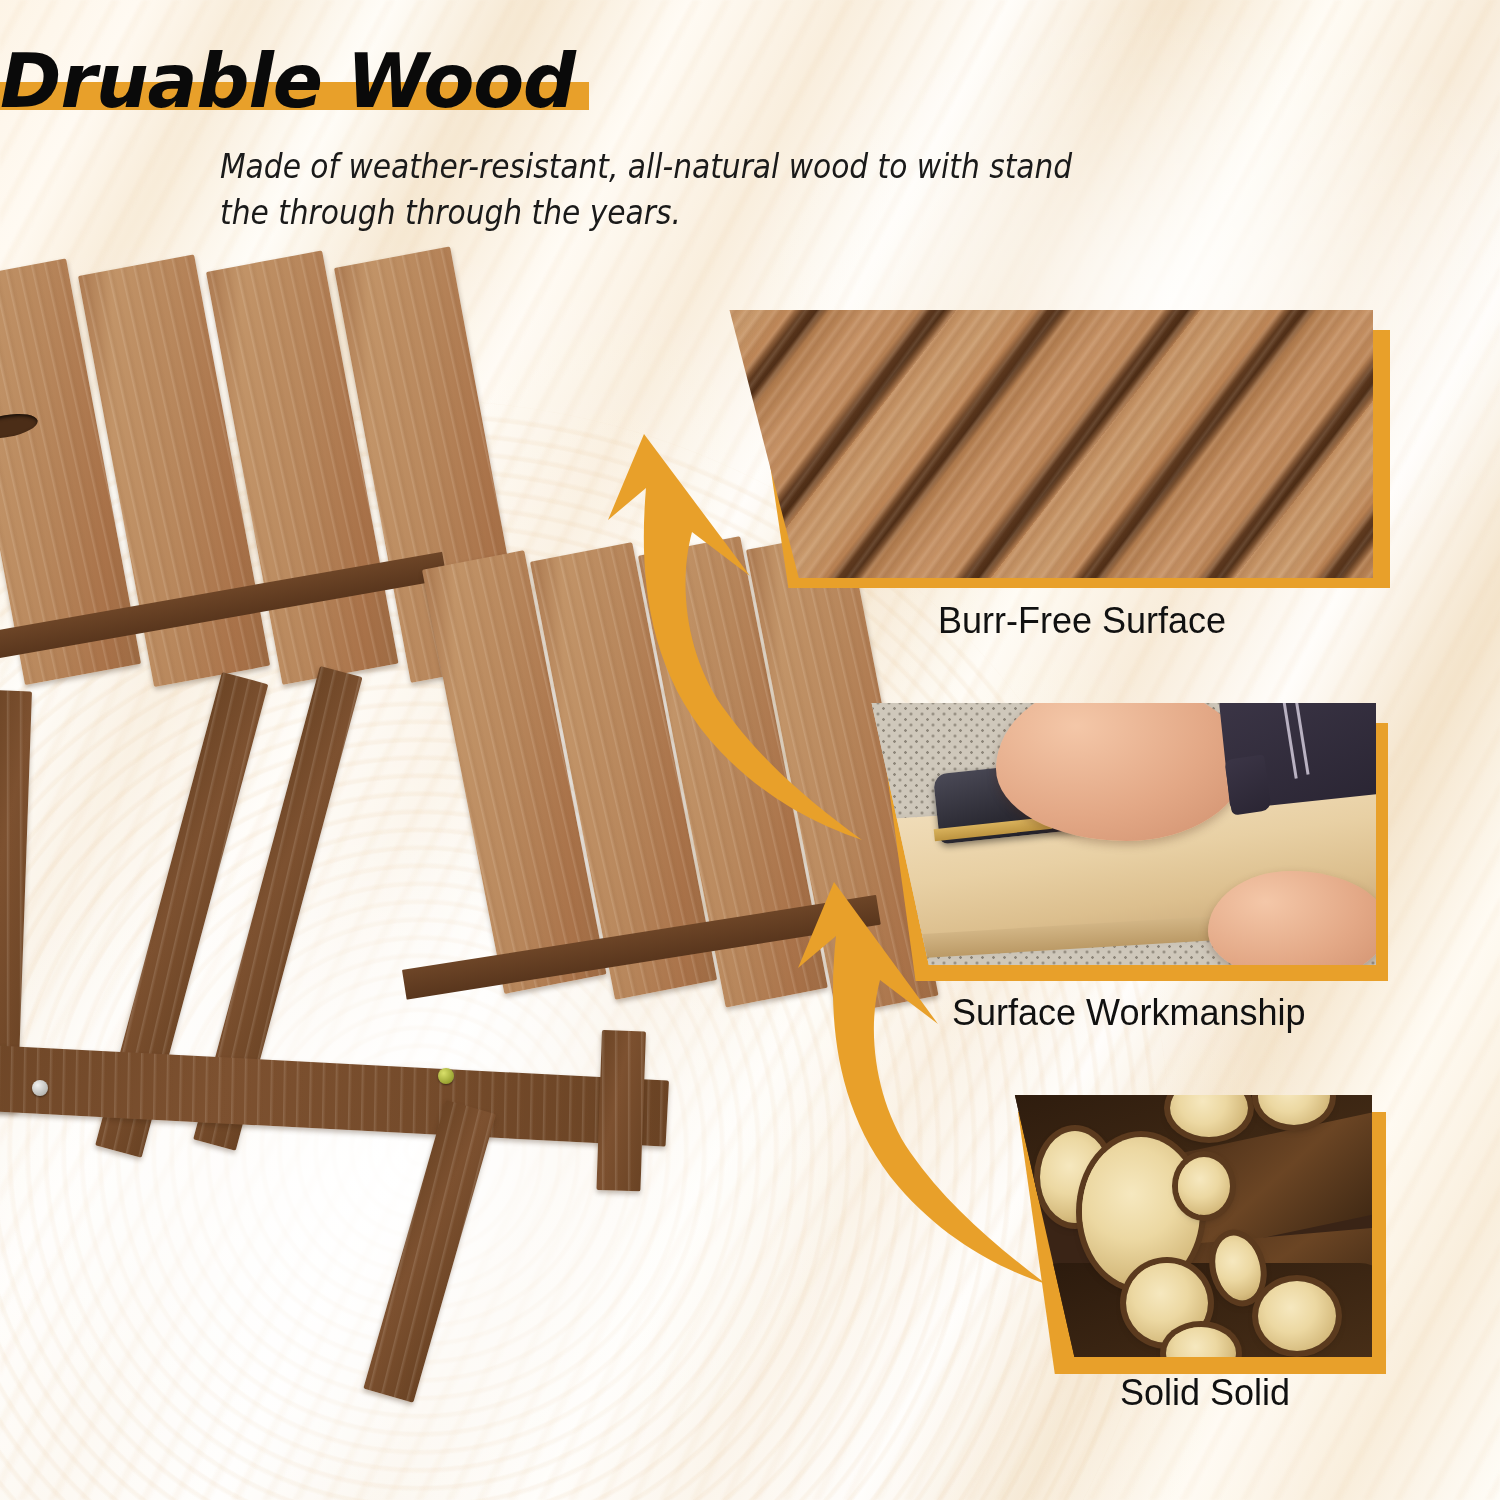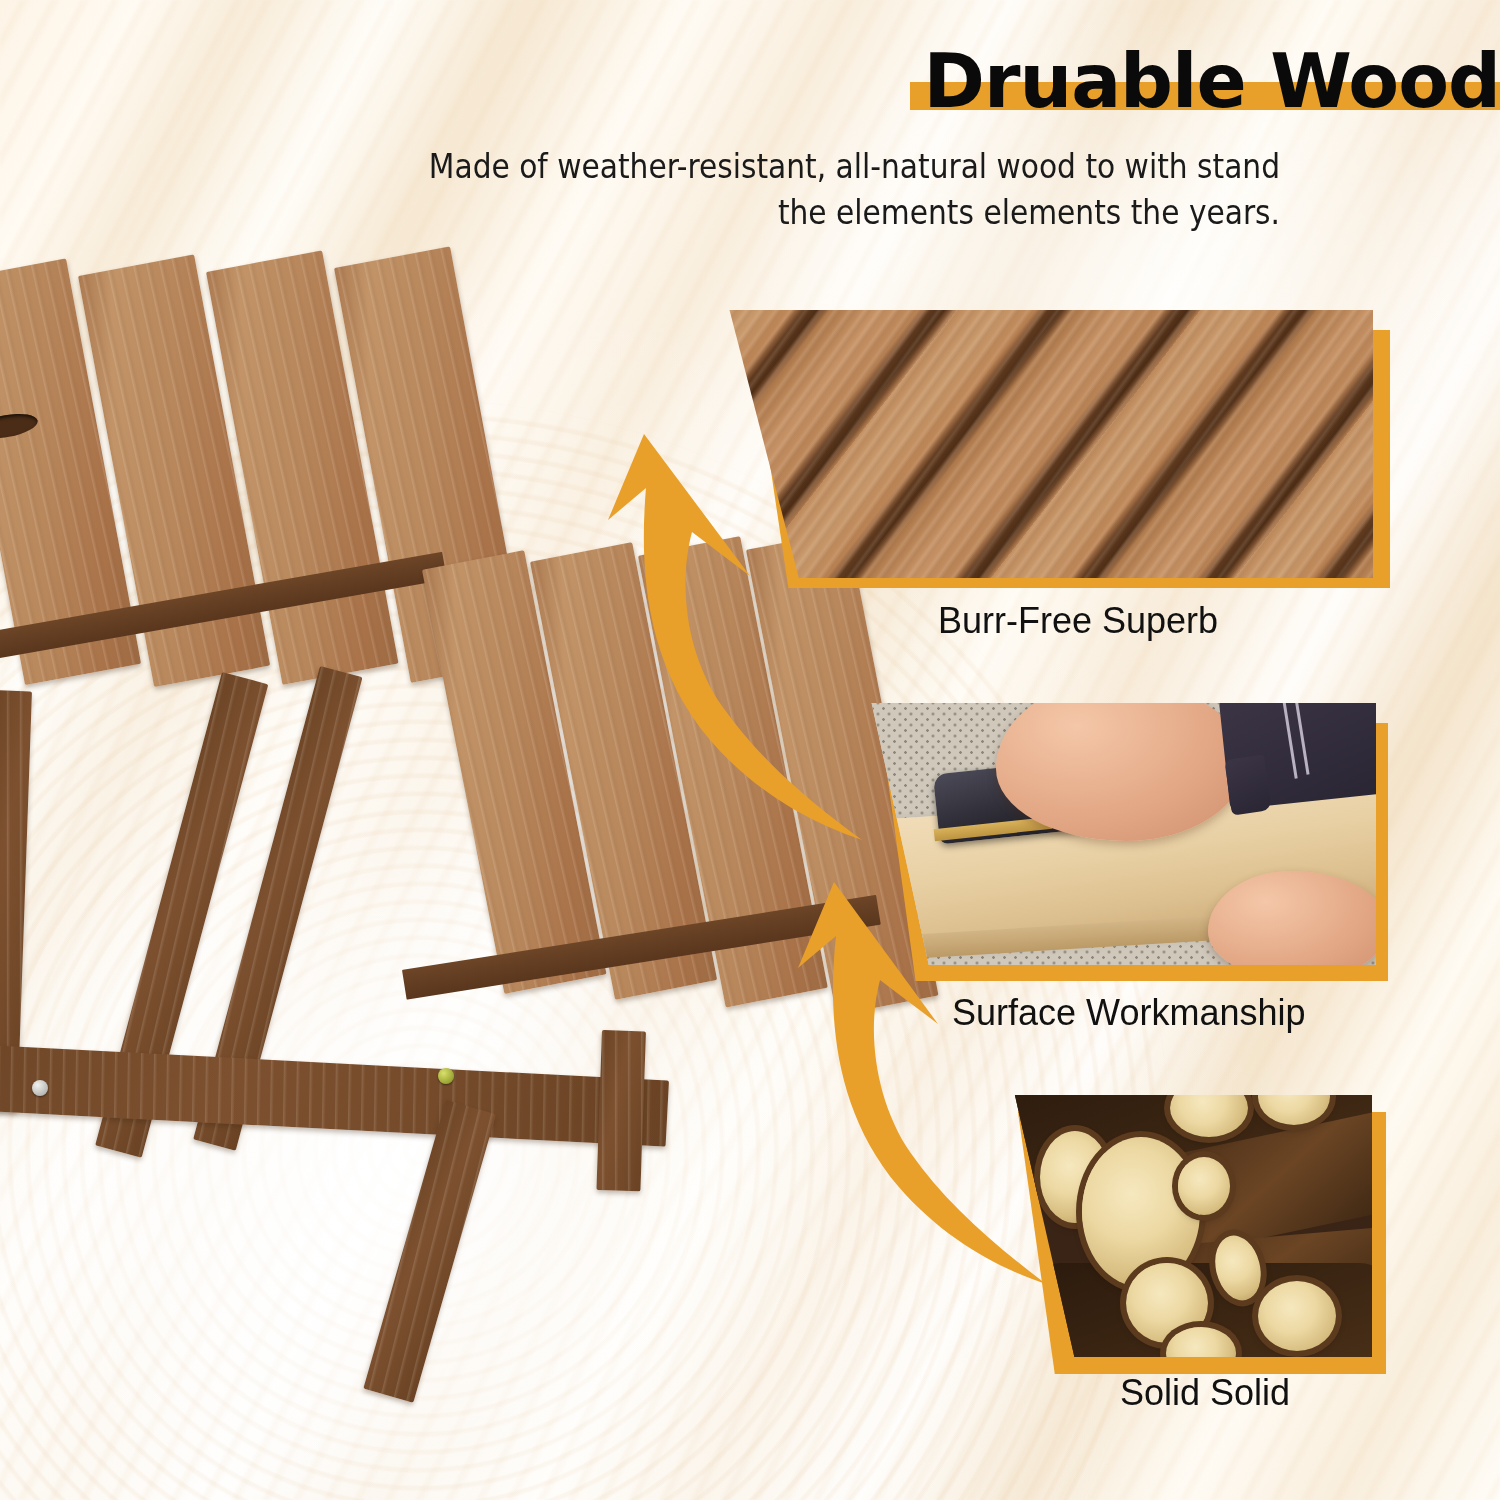--- a/index.html
+++ b/index.html
@@ -62,22 +62,23 @@
     inset: 0;
     background:
       radial-gradient(ellipse 700px 520px at 26% 78%, rgba(255,255,255,0.92), rgba(255,255,255,0) 68%),
       radial-gradient(ellipse 620px 420px at 78% 20%, rgba(255,255,255,0.70), rgba(255,255,255,0) 70%);
   }
 
   
   .header {
     position: absolute;
     left: 0; right: 0; top: 0;
-    text-align: right;
+    text-align: left;
     z-index: 30;
+    font-style: italic;
   }
   .title-wrap {
     position: relative;
     display: inline-block;
     margin-top: 44px;
   }
   .title-hl {
     position: absolute;
     left: -14px;
     right: -14px;
@@ -280,21 +281,21 @@
   <div class="bg-streaks"></div>
   <div class="bg-wash"></div>
 
   <div class="header">
     <div class="title-wrap">
       <div class="title-hl"></div>
       <div class="title-text">Druable Wood</div>
     </div>
     <div class="subtitle">
       <div>Made of weather-resistant, all-natural wood to with stand</div>
-      <div>the elements elements the years.</div>
+      <div>the through through the years.</div>
     </div>
   </div>
 
   <div class="product">
 
     <div class="slat" style="left:-40px; top:10px;  width:118px; height:412px; transform: rotate(-10.5deg); transform-origin: top left;"></div>
     <div class="slat" style="left:88px;  top:6px;   width:118px; height:418px; transform: rotate(-10.5deg); transform-origin: top left;"></div>
     <div class="slat" style="left:216px; top:2px;   width:118px; height:420px; transform: rotate(-10.5deg); transform-origin: top left;"></div>
     <div class="slat" style="left:344px; top:-2px;  width:118px; height:422px; transform: rotate(-10.5deg); transform-origin: top left;"></div>
     <div class="umbrella-hole" style="left:-14px; top:145px; width:62px; height:22px; transform: rotate(-10deg);"></div>
@@ -321,21 +322,21 @@
     <div class="slat slat-dark" style="left:612px; top:760px; width:44px; height:160px; transform: rotate(2deg); transform-origin: top left;"></div>
   </div>
 
   <div class="panel">
     <div class="panel-shadow" style="left:750px; top:330px; width:640px; height:258px;
                 clip-path: polygon(0% 0%, 100% 0%, 100% 100%, 6% 100%);"></div>
     <div class="panel-img p1-img" style="left:713px; top:310px; width:660px; height:268px;
                 clip-path: polygon(2.5% 0%, 100% 0%, 100% 100%, 13% 100%);">
       <div class="p1-grain"></div>
     </div>
-    <div class="caption" style="left:938px; top:600px;">Burr-Free Superb</div>
+    <div class="caption" style="left:938px; top:600px;">Burr-Free Surface</div>
   </div>
 
   <div class="panel">
     <div class="panel-shadow" style="left:880px; top:723px; width:508px; height:258px;
                 clip-path: polygon(0% 0%, 100% 0%, 100% 100%, 7% 100%);"></div>
     <div class="panel-img p2-img" style="left:856px; top:703px; width:520px; height:262px;
                 clip-path: polygon(3% 0%, 100% 0%, 100% 100%, 14% 100%);">
 
       <div class="mesh" style="top:0; height:118px;"></div>
       <div class="mesh" style="top:205px; height:60px;"></div>

